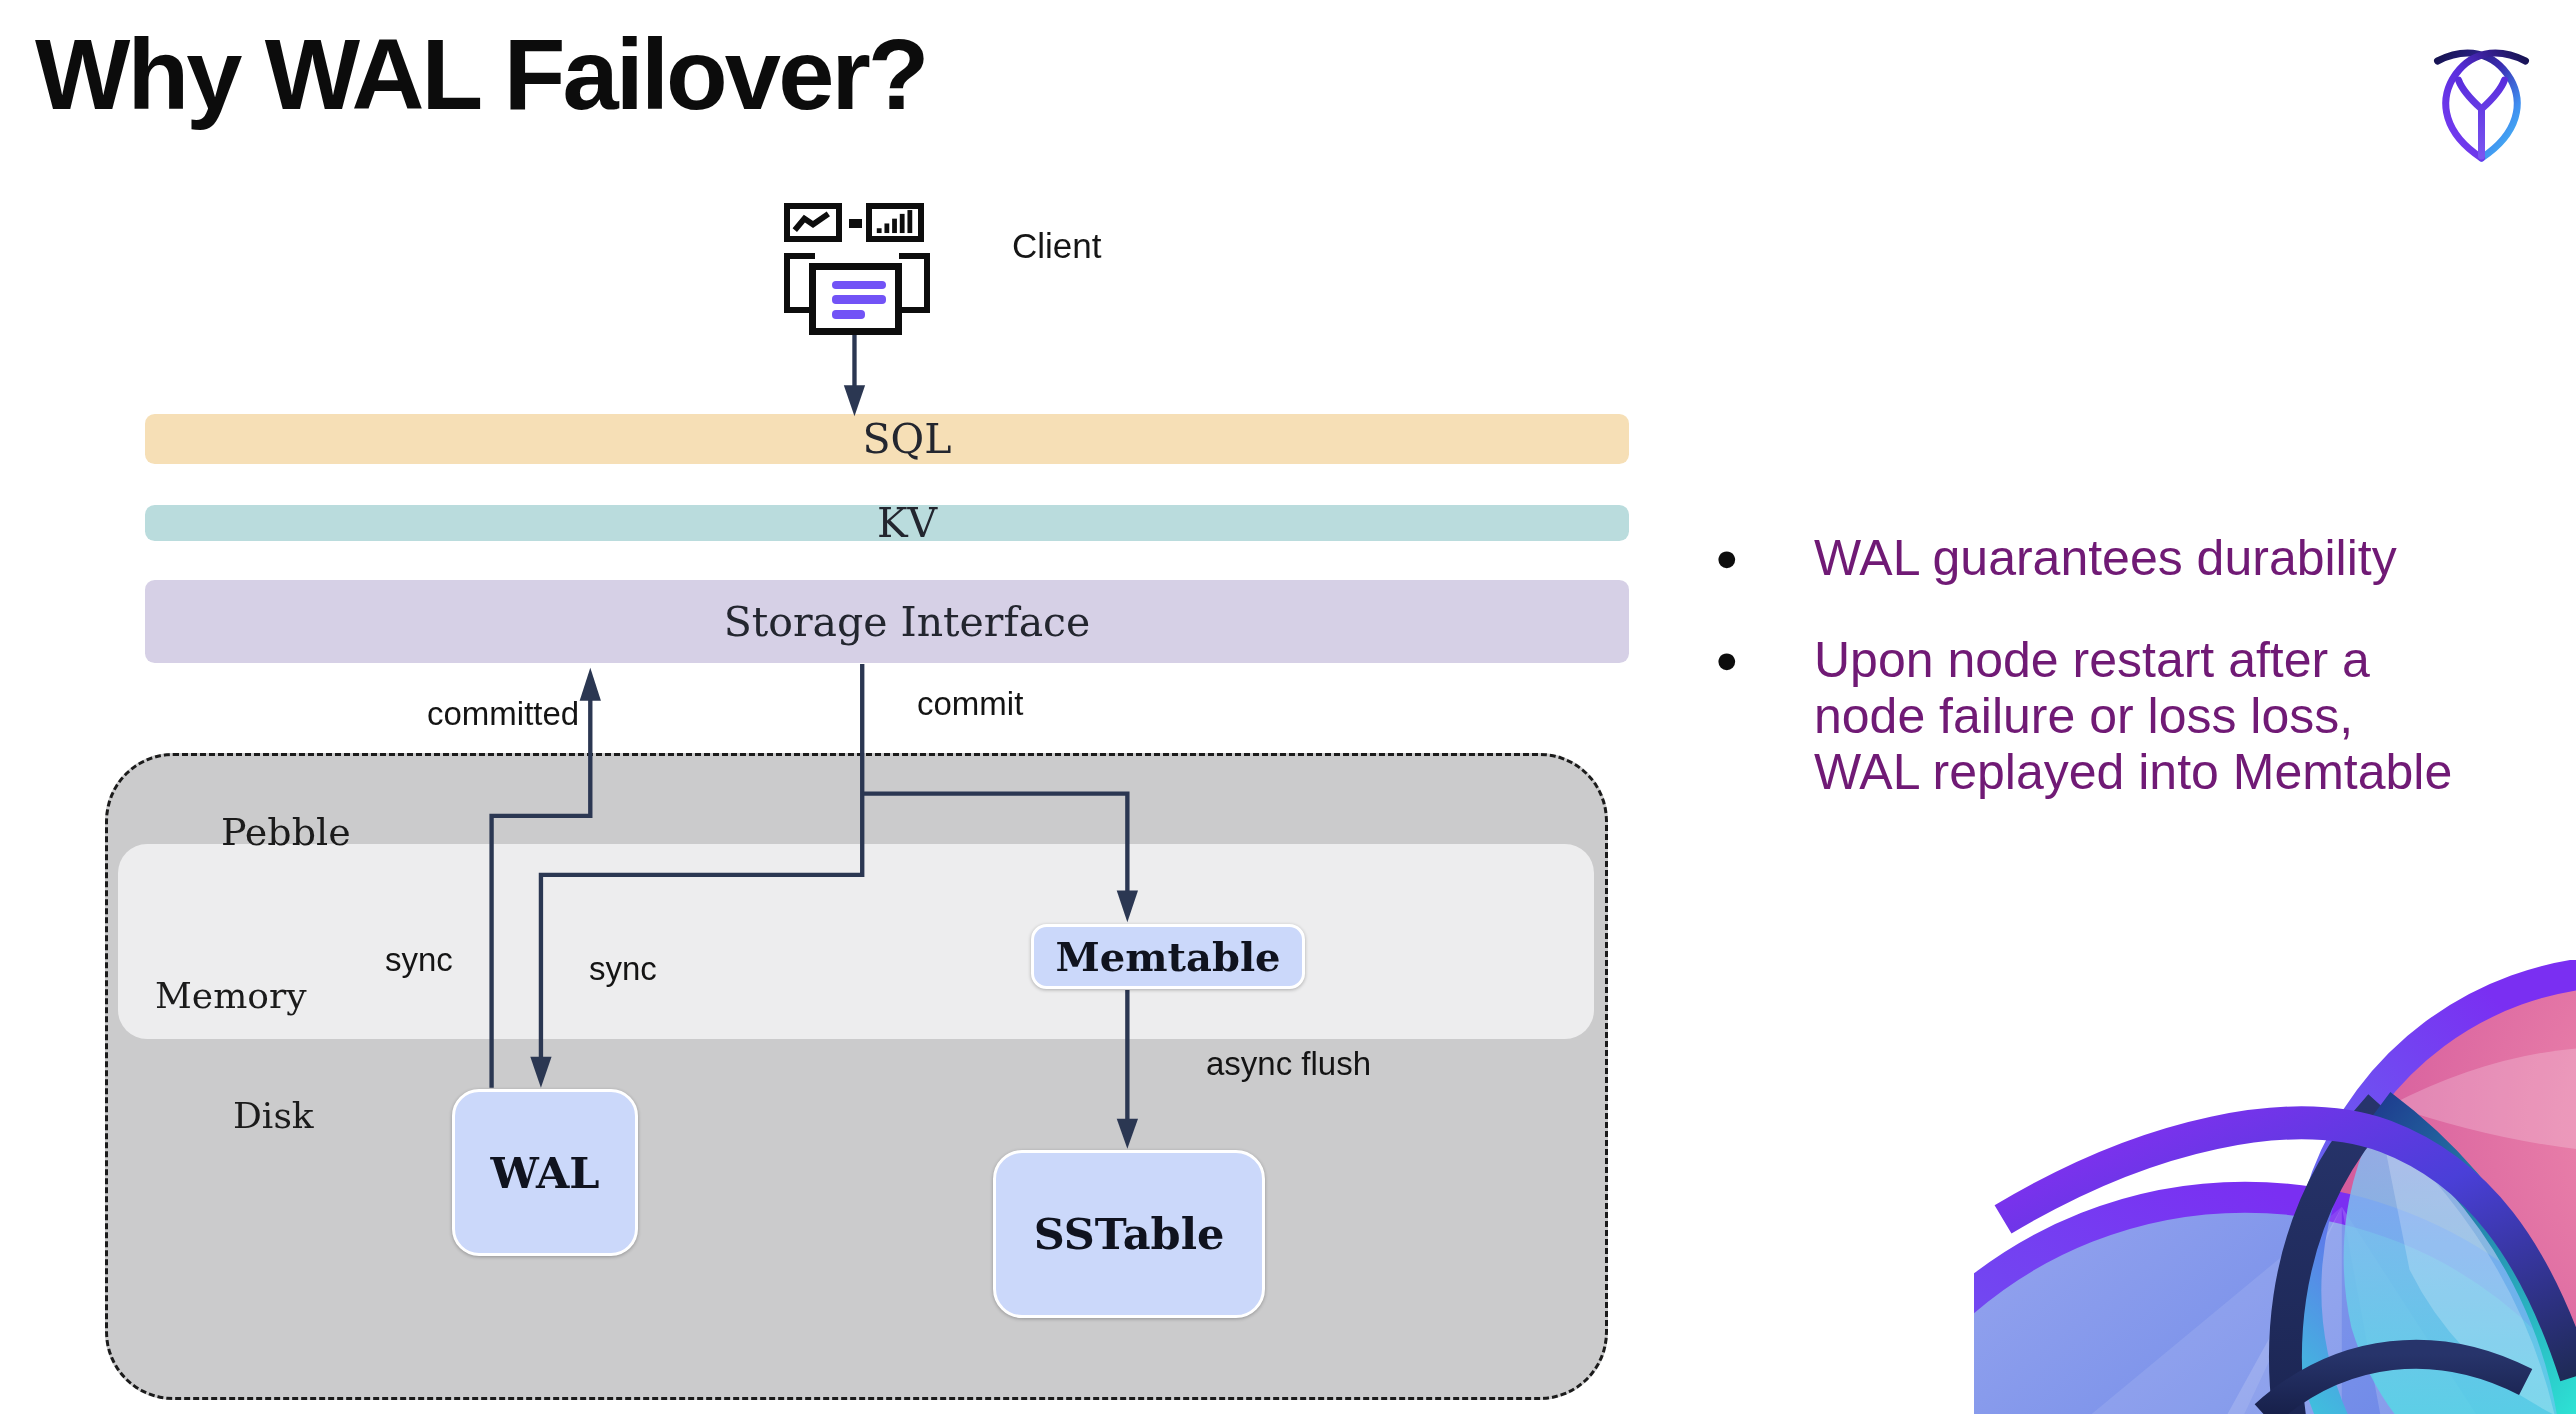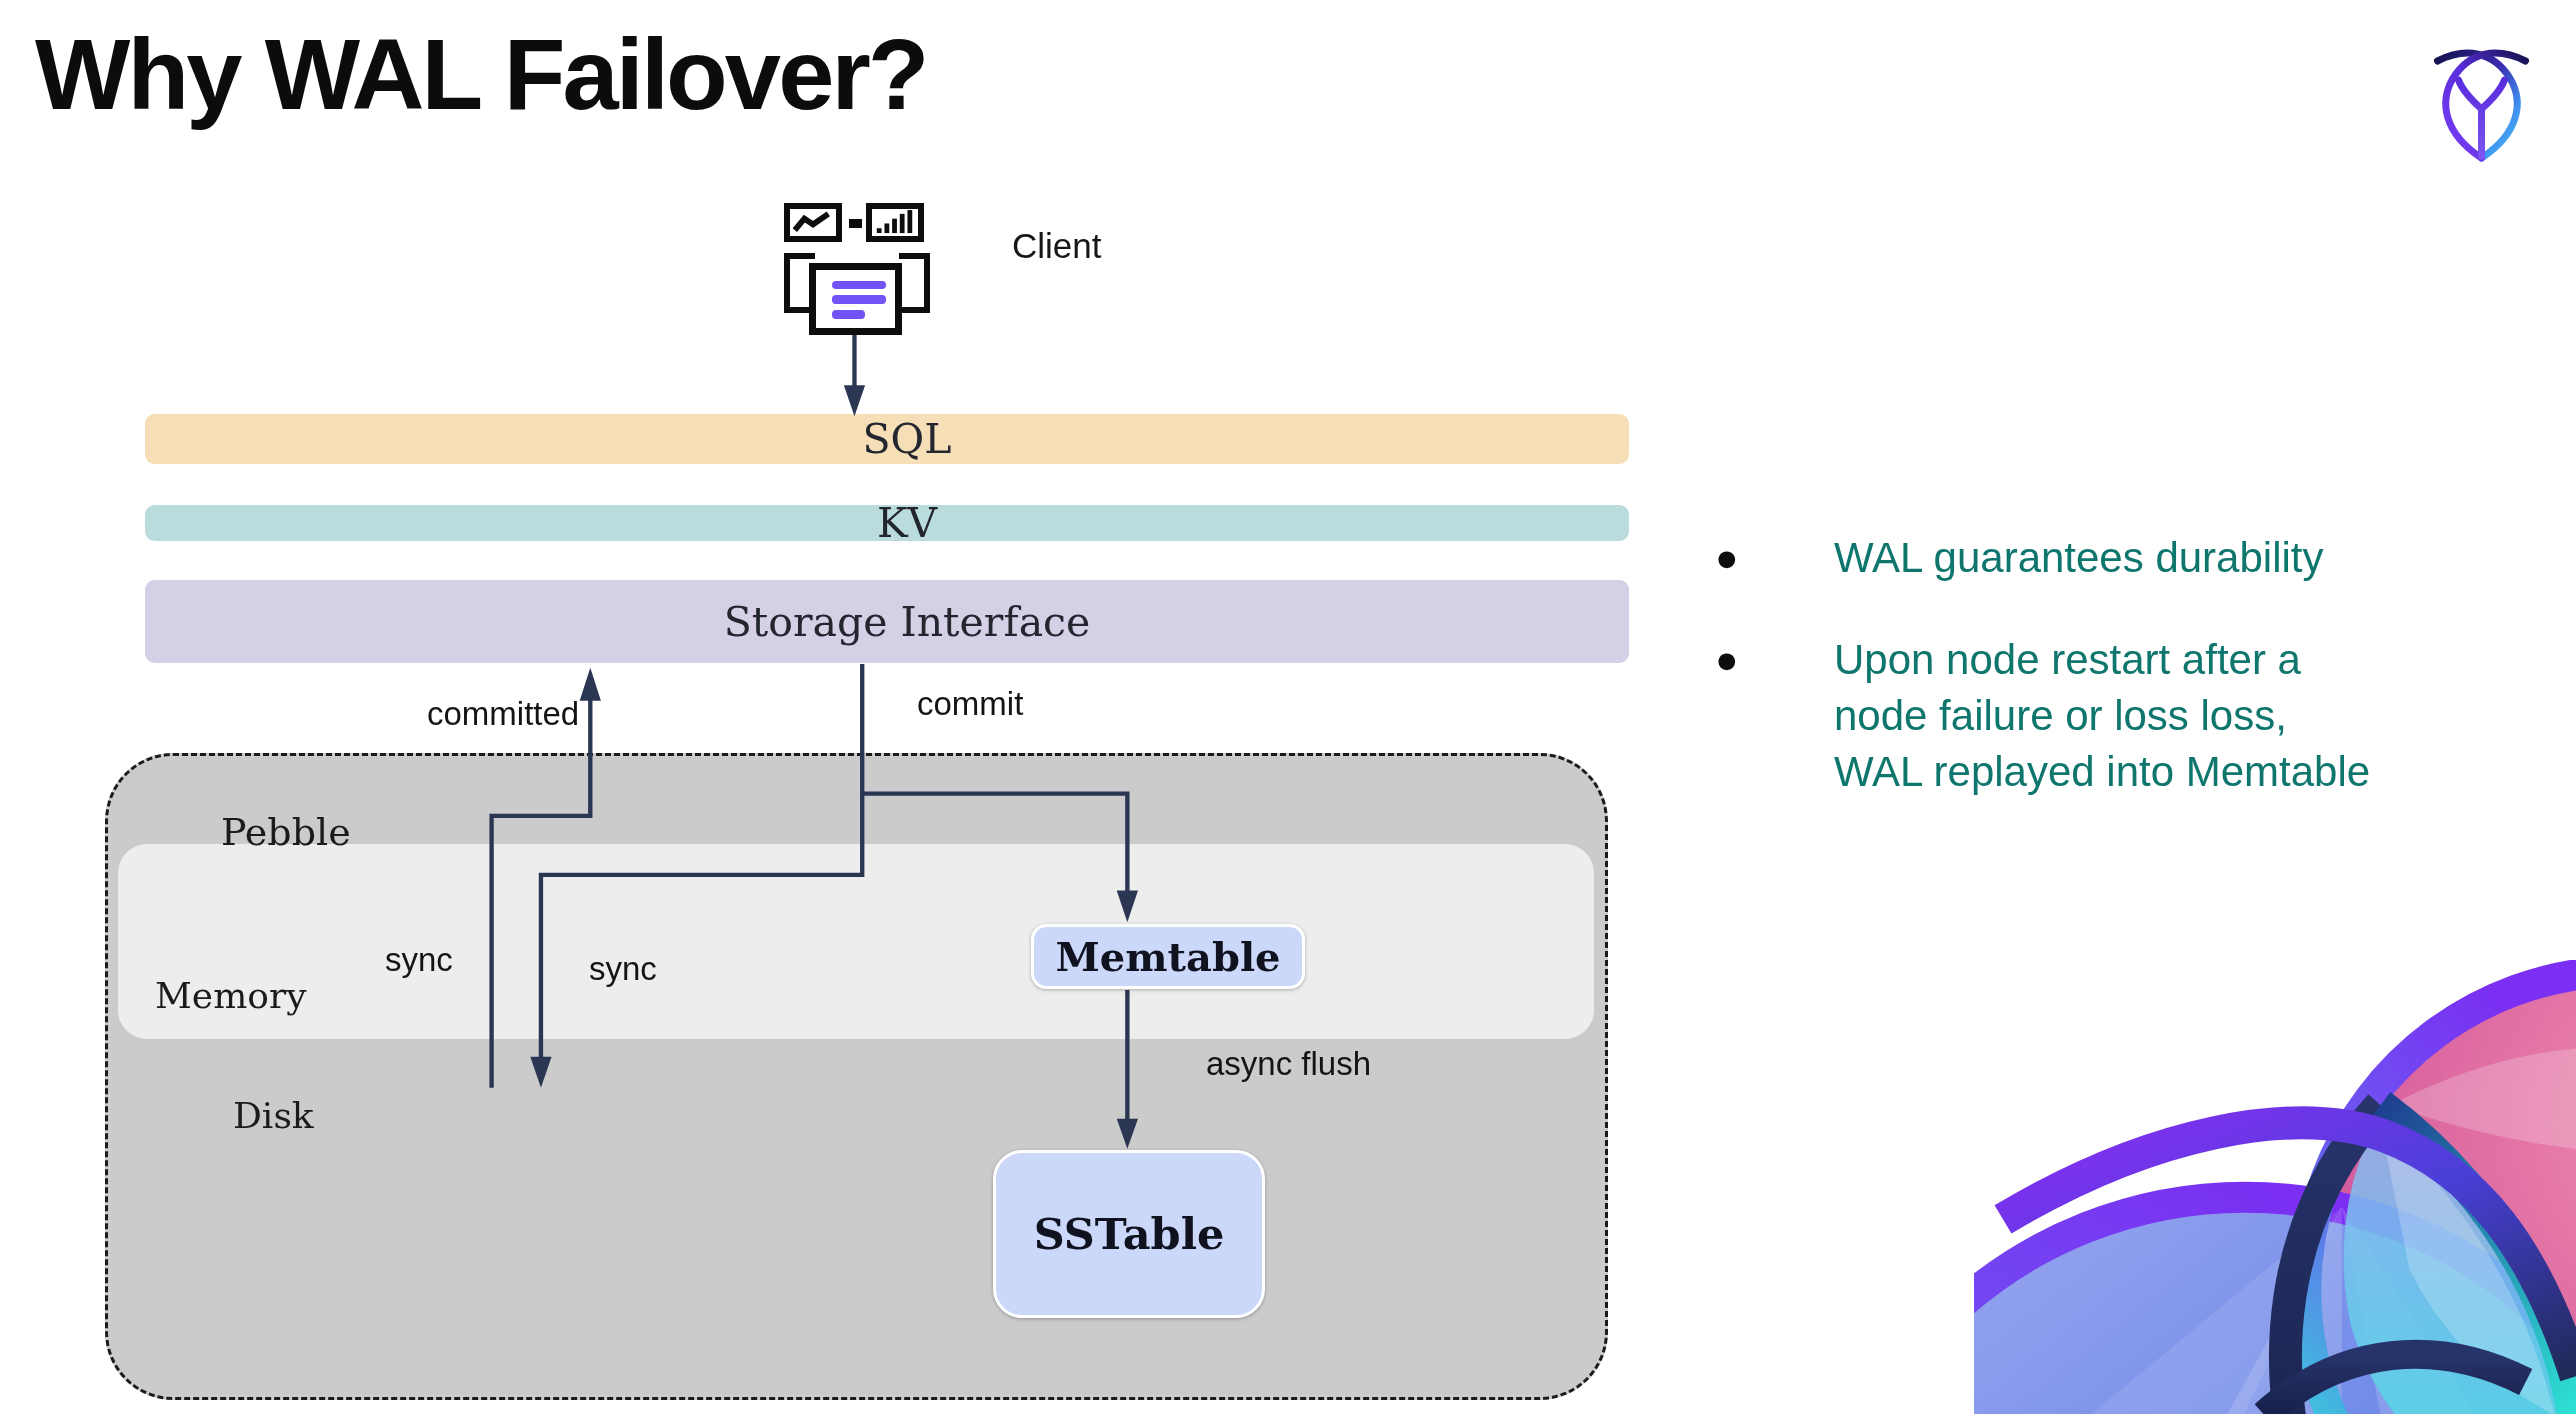--- a/index.html
+++ b/index.html
@@ -76,21 +76,21 @@
   
   .edge-label{font-size:33px;color:#141414;}
 
   
   .bullets{left:1715px;top:530px;width:871px;}
   .bullet-row{display:flex;align-items:flex-start;margin-bottom:46px;}
   .bullet-dot{
     font-size:39px;line-height:56px;color:#0d0d0d;
     width:29px;flex:0 0 29px;margin-right:70px;
   }
-  .bullet-text{font-size:42px;line-height:56px;color:#0f766e;margin-left:20px;}
+  .bullet-text{font-size:50px;line-height:56px;color:#701a75;}
   .bullet-text div{white-space:nowrap;}
 
   svg{display:block;}
   .arrow-layer{left:0;top:0;pointer-events:none;}
 </style>
 </head>
 <body>
 
 <div class="slide">
 
@@ -175,20 +175,23 @@
       <polygon points="1154,1156 1176,1156 1165,1187"></polygon>
     </g>
   </svg>
 
   <div class="abs edge-label" style="left:408px;top:695px;margin-left:19px;">committed</div>
   <div class="abs edge-label" style="left:917px;top:685px;">commit</div>
   <div class="abs edge-label" style="left:385px;top:941px;">sync</div>
   <div class="abs edge-label" style="left:589px;top:950px;">sync</div>
   <div class="abs edge-label" style="left:1206px;top:1045px;">async flush</div>
 
+  <div class="abs node node-wal">
+    <span>WAL</span>
+  </div>
   <div class="abs node node-memtable">
     <span>Memtable</span>
   </div>
   <div class="abs node node-sstable">
     <span>SSTable</span>
   </div>
 
   <div class="abs bullets">
     <div class="bullet-row">
       <div class="bullet-dot">●</div>

